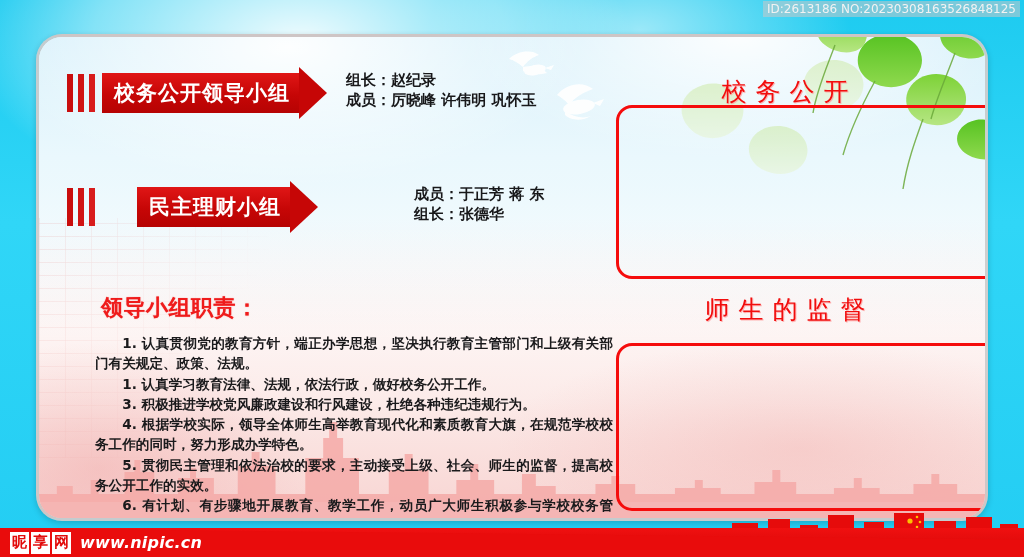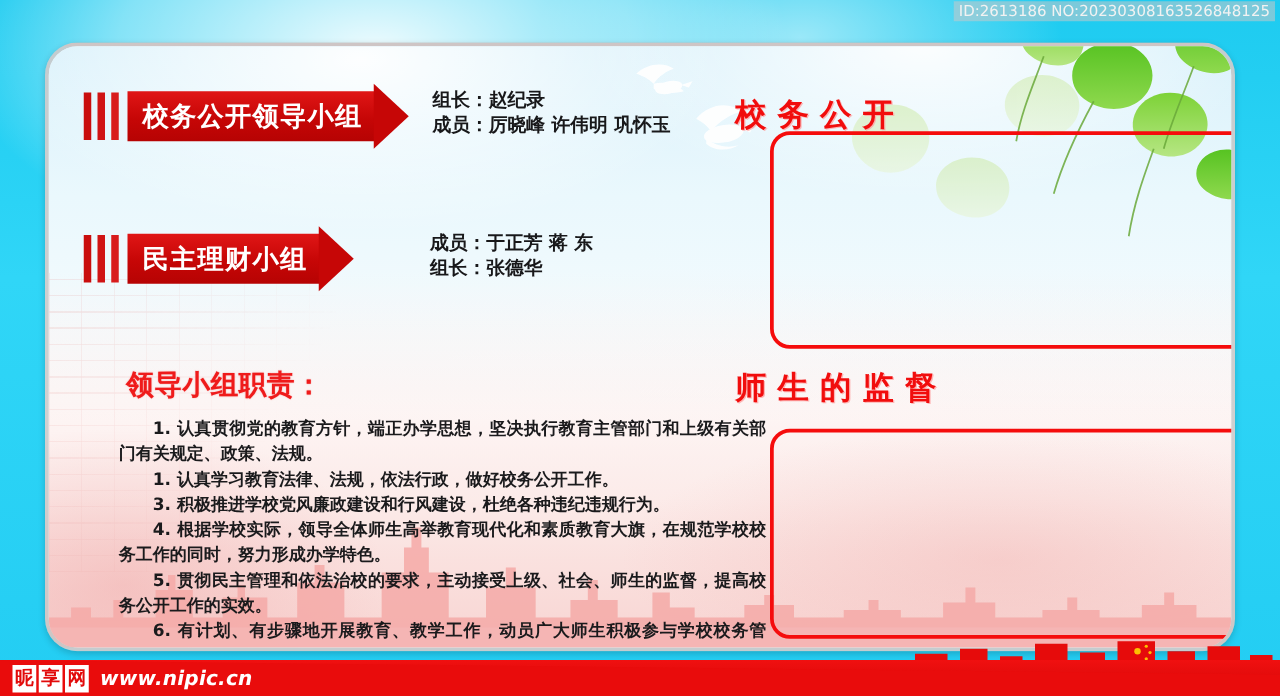--- a/index.html
+++ b/index.html
@@ -128,24 +128,24 @@
     text-align: justify;
     font-family: "DejaVu Sans","Liberation Sans",sans-serif;
   }
   .duty-body p { text-indent: 2em; }
 
   
   .right-col { position:absolute; left: 540px; top: 0; width: 412px; height: 487px; }
 
   .panel-title {
     position:absolute; width: 100%;
-    text-align:left;
+    text-align:center;
     color:#f10d0d;
     font-size: 25px;
-    font-weight: 700;
+    font-weight: 400;
     letter-spacing: 9px;
     text-indent: 9px;
     text-shadow: 1px 1px 0 rgba(255,160,160,0.75);
     font-family: "DejaVu Sans","Liberation Sans",sans-serif;
   }
   .red-box {
     position:absolute;
     border: 3px solid #f50c0c;
     border-radius: 16px;
     background: transparent;
@@ -278,21 +278,21 @@
         <div class="arrow-banner">
           <span>校务公开领导小组</span>
           <span class="arrow-head"></span>
         </div>
         <div class="names">
           <div class="line">组长：赵纪录</div>
           <div class="line">成员：厉晓峰  许伟明  巩怀玉</div>
         </div>
       </div>
 
-      <div class="group-row" style="left:28px; top:150px;">
+      <div class="group-row" style="left:28px; top:150px;gap:35px;">
         <div class="bars">
             <i></i>
             <i></i>
             <i></i>
           </div>
         <div class="arrow-banner">
           <span>民主理财小组</span>
           <span class="arrow-head"></span>
         </div>
         <div class="names" style="margin-left:88px;">

